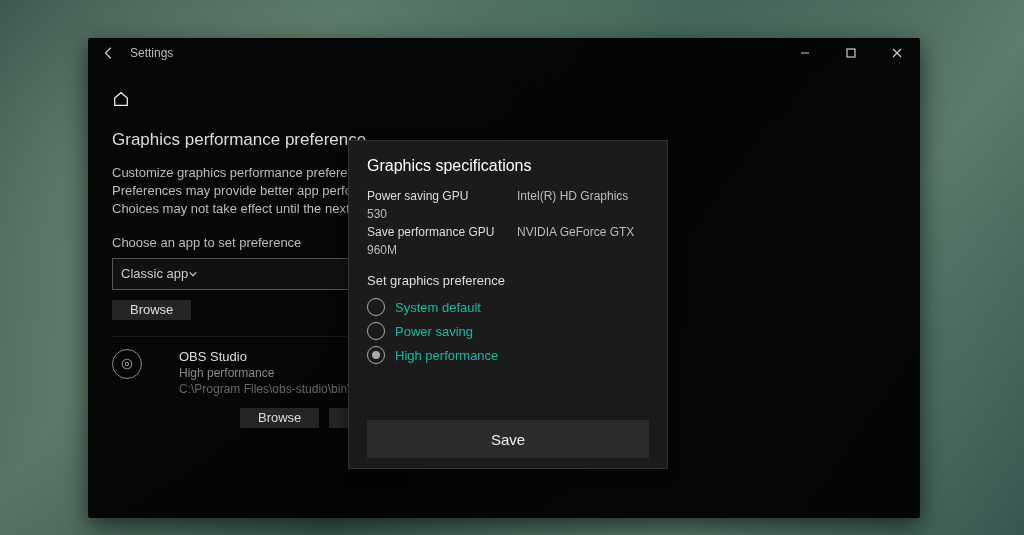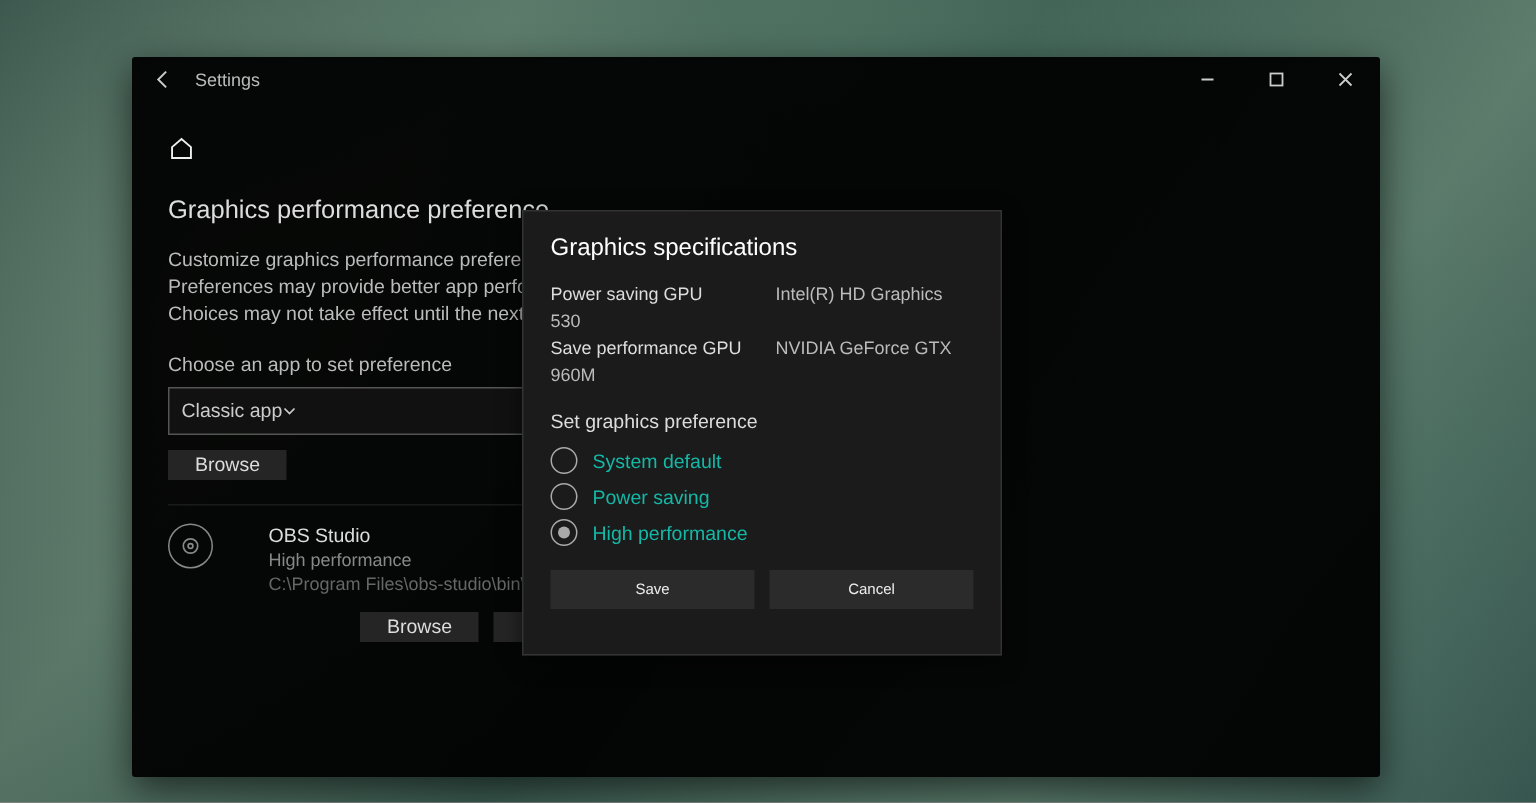--- a/index.html
+++ b/index.html
@@ -40,32 +40,32 @@
   .app-card{margin-top:16px;display:flex;border-top:1px solid #1a1a1a;padding-top:12px;width:340px;gap:27px;}
   .app-icon{width:28px;height:28px;border:1.2px solid #888;border-radius:50%;margin-right:10px;display:flex;align-items:center;justify-content:center;flex-shrink:0;}
   .app-icon svg{width:16px;height:16px;stroke:#888;fill:none;stroke-width:1.4;}
   .app-info .name{font-size:13px;color:#ddd;}
   .app-info .pref{font-size:12px;color:#888;margin-top:2px;}
   .app-info .path{font-size:12px;color:#666;margin-top:2px;}
   .app-buttons{display:flex;gap:10px;margin-top:12px;margin-left:128px;}
   
   .dialog{
     position:absolute;left:260px;top:102px;width:320px;
-    background:#1b1b1b;border:1px solid #333;padding:16px 18px 30px 18px;box-sizing:border-box;
+    background:#1b1b1b;border:1px solid #333;padding:16px 18px 10px 18px;box-sizing:border-box;
     box-shadow:0 4px 12px rgba(0,0,0,.6);
   }
   .dlg-title{font-size:16px;color:#fff;margin-bottom:12px;}
   .spec-row{font-size:12px;color:#bbb;line-height:1.5;}
   .spec-row .k{color:#ddd;display:inline-block;width:150px;}
   .dlg-sub{font-size:13px;color:#ddd;margin:14px 0 10px 0;}
   .radio-row{display:flex;align-items:center;font-size:13px;color:#14b8a6;margin:6px 0;cursor:pointer;}
   .radio{width:16px;height:16px;border:1.5px solid #aaa;border-radius:50%;margin-right:10px;display:flex;align-items:center;justify-content:center;}
   .radio.sel::after{content:"";width:8px;height:8px;background:#aaa;border-radius:50%;}
   .dlg-btns{display:flex;gap:10px;margin-top:16px;}
-  .dlg-btn{flex:1;height:26px;background:#2b2b2b;color:#eee;border:none;font-size:10px;cursor:pointer;}
+  .dlg-btn{flex:1;height:38px;background:#2b2b2b;color:#eee;border:none;font-size:15px;cursor:pointer;margin-top:40px;}
 </style>
 </head>
 <body>
 
 <div class="desktop">
   <div class="window">
 
     <div class="titlebar">
       <div class="back-arrow">
         <svg viewBox="0 0 16 16">
@@ -152,18 +152,17 @@
         <span class="radio"></span>
         <span>Power saving</span>
       </div>
       <div class="radio-row">
         <span class="radio sel"></span>
         <span>High performance</span>
       </div>
 
       <div class="dlg-btns">
         <button class="dlg-btn">Save</button>
-        <button class="dlg-btn">Cancel</button>
       </div>
     </div>
 
   </div>
 </div>
 
 </body></html>

